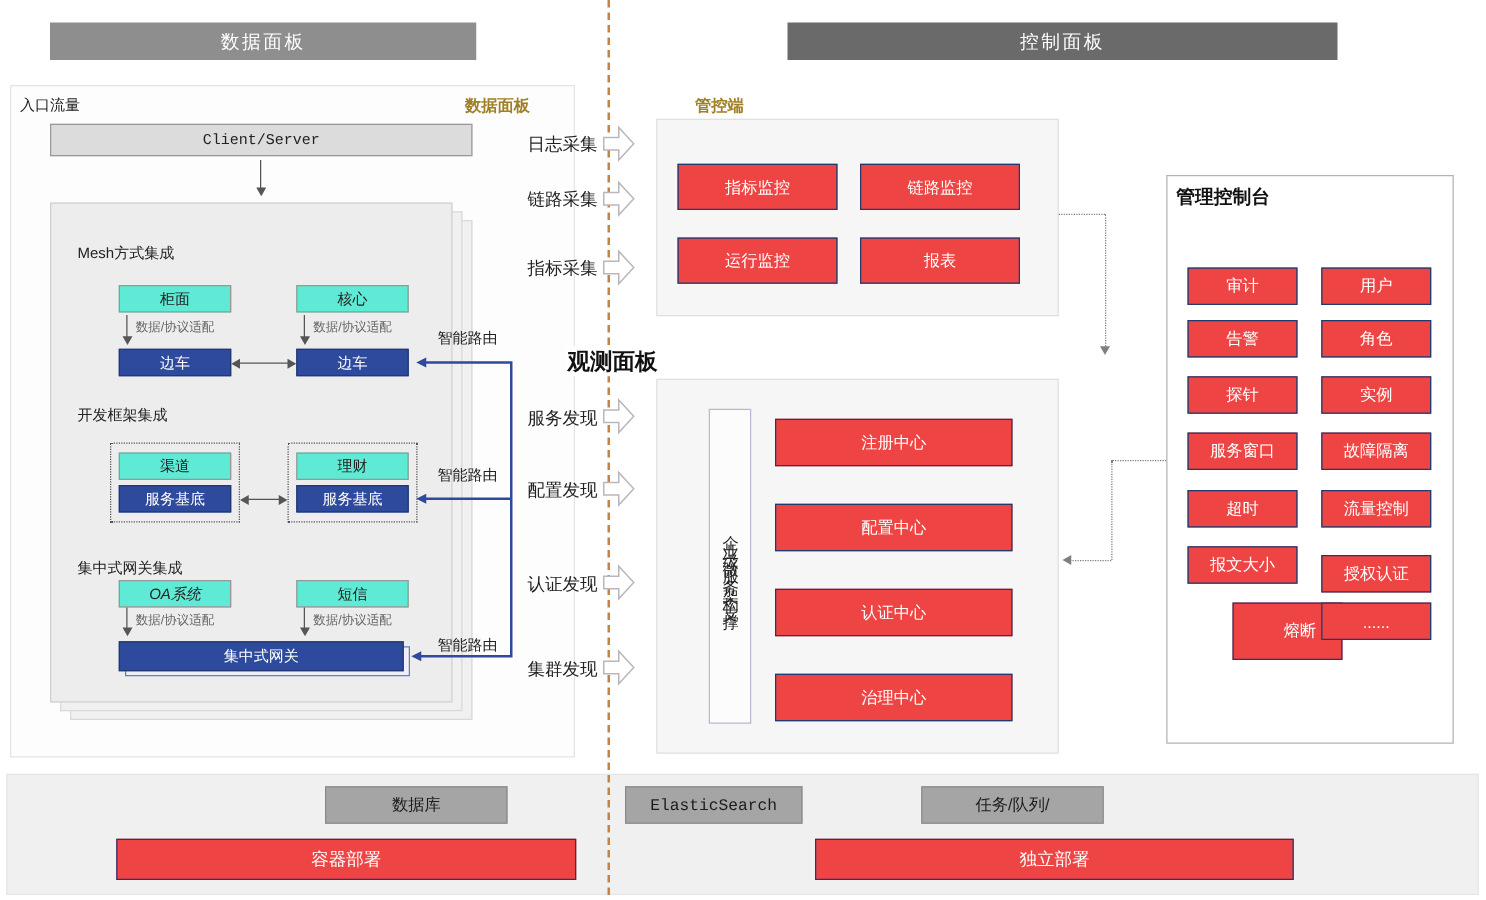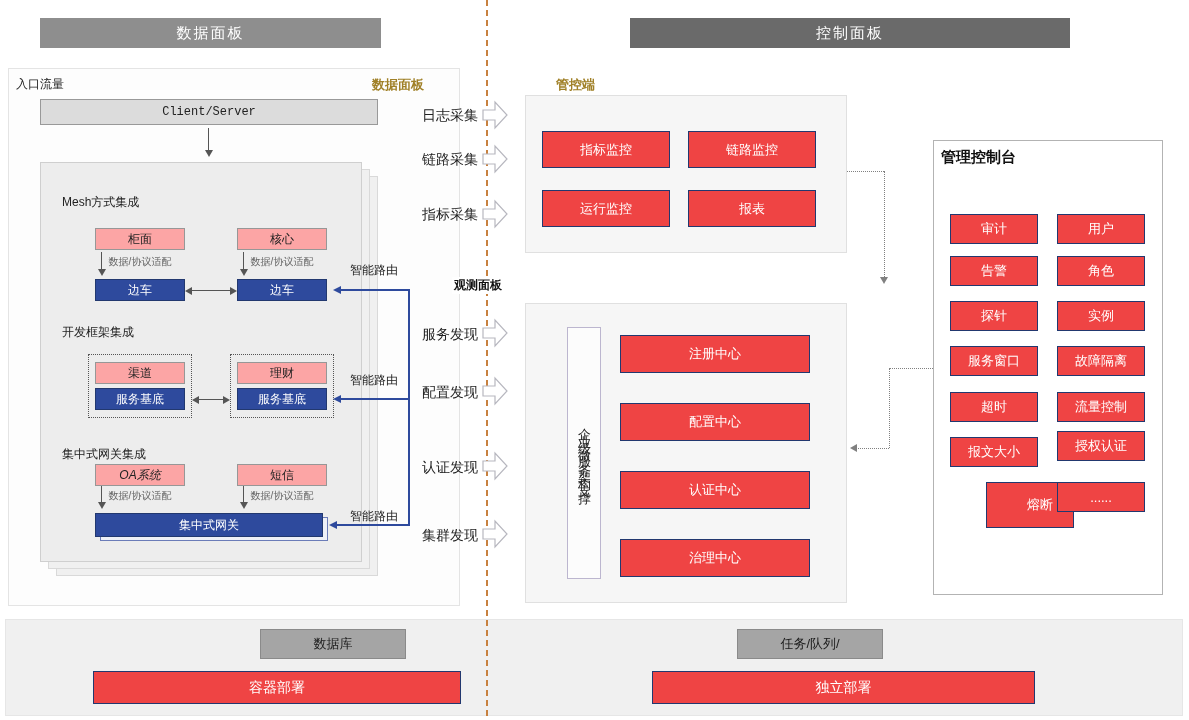--- a/index.html
+++ b/index.html
@@ -7,21 +7,21 @@
   .stage{position:relative;width:1189px;height:720px;background:#ffffff;overflow:hidden;}
   .abs{position:absolute;box-sizing:border-box;}
   .hdr{display:flex;align-items:center;justify-content:center;color:#fff;font-size:15px;letter-spacing:2px;}
   .hdr-left{background:#8e8e8e;}
   .hdr-right{background:#6a6a6a;}
   .divider{border-left:2px dashed #c8813f;z-index:5;}
   .panel{background:#f6f6f6;border:1px solid #e0e0e0;}
   .outer-panel{background:#fdfdfd;border:1px solid #e4e4e4;}
   .stack-layer{background:#f0f0f0;border:1px solid #d9d9d9;}
   .stack-main{background:#ededed;border:1px solid #cfcfcf;}
-  .gray-node{background:#fca5a5;border:1px solid #979797;color:#222;display:flex;align-items:center;justify-content:center;font-size:12px;}
+  .gray-node{background:#5eead4;border:1px solid #979797;color:#222;display:flex;align-items:center;justify-content:center;font-size:12px;}
   .gray-node-dark{background:#a5a5a5;border:1px solid #8a8a8a;color:#1b1b1b;display:flex;align-items:center;justify-content:center;font-size:13px;}
   .lite-node{background:#dcdcdc;border:1px solid #999;display:flex;align-items:center;justify-content:center;font-size:12px;font-family:"Liberation Mono","DejaVu Sans Mono",monospace;}
   .blue-node{background:#2e4a9d;border:1px solid #22386f;color:#fff;display:flex;align-items:center;justify-content:center;font-size:12px;}
   .blue-btn{background:#ef4444;border:1px solid #22386f;color:#fff;display:flex;align-items:center;justify-content:center;font-size:13px;}
   .sec-title{font-size:12px;color:#222;}
   .small-note{font-size:10px;color:#666;text-align:center;}
   .gold{color:#a08027;font-weight:bold;font-size:13px;}
   .flow-label{font-size:14px;color:#222;text-align:right;}
   .dotted-group{border:1.5px dotted #555;background:transparent;}
   .varrow{position:absolute;width:0;border-left:1px solid #555;}
@@ -46,20 +46,21 @@
 </head>
 <body>
 
 <div class="stage">
 
   <div class="abs hdr hdr-left" style="left:40px;top:18px;width:341px;height:30px;">数据面板</div>
   <div class="abs hdr hdr-right" style="left:630px;top:18px;width:440px;height:30px;">控制面板</div>
 
   <div class="abs bottom-strip" style="left:5px;top:619px;width:1178px;height:97px;"></div>
   <div class="abs gray-node-dark" style="left:260px;top:629px;width:146px;height:30px;">数据库</div>
+  <div class="abs gray-node-dark" style="left:500px;top:629px;width:142px;height:30px;font-family:'Liberation Mono','DejaVu Sans Mono',monospace;">ElasticSearch</div>
   <div class="abs gray-node-dark" style="left:737px;top:629px;width:146px;height:30px;">任务/队列/</div>
   <div class="abs blue-btn" style="left:93px;top:671px;width:368px;height:33px;font-size:14px;">容器部署</div>
   <div class="abs blue-btn" style="left:652px;top:671px;width:383px;height:33px;font-size:14px;">独立部署</div>
 
   <div class="abs divider" style="left:486px;top:0;height:716px;width:0;"></div>
 
   <div class="abs outer-panel" style="left:8px;top:68px;width:452px;height:538px;"></div>
   <div class="abs sec-title" style="left:16px;top:76px;">入口流量</div>
   <div class="abs gold" style="left:372px;top:76px;">数据面板</div>
 
@@ -114,21 +115,21 @@
   <div class="abs chev" style="left:482px;top:100px;"><svg width="26" height="30" viewBox="0 0 26 30">
         <path d="M1 10 H13 V2 L25 15 L13 28 V20 H1 Z" fill="#ffffff" stroke="#b7b7bf" stroke-width="1.2"></path>
       </svg></div>
   <div class="abs chev" style="left:482px;top:144px;"><svg width="26" height="30" viewBox="0 0 26 30">
         <path d="M1 10 H13 V2 L25 15 L13 28 V20 H1 Z" fill="#ffffff" stroke="#b7b7bf" stroke-width="1.2"></path>
       </svg></div>
   <div class="abs chev" style="left:482px;top:199px;"><svg width="26" height="30" viewBox="0 0 26 30">
         <path d="M1 10 H13 V2 L25 15 L13 28 V20 H1 Z" fill="#ffffff" stroke="#b7b7bf" stroke-width="1.2"></path>
       </svg></div>
 
-  <div class="abs" style="left:452px;top:277px;font-size:12px;font-weight:bold;color:#111;z-index:6;background:#fff;padding:0 2px;">观测面板</div>
+  <div class="abs" style="left:452px;top:277px;font-size:18px;font-weight:bold;color:#111;z-index:6;background:#fff;padding:0 2px;">观测面板</div>
 
   <div class="abs flow-label" style="left:408px;top:326px;width:70px;">服务发现</div>
   <div class="abs flow-label" style="left:408px;top:384px;width:70px;">配置发现</div>
   <div class="abs flow-label" style="left:408px;top:459px;width:70px;">认证发现</div>
   <div class="abs flow-label" style="left:408px;top:527px;width:70px;">集群发现</div>
   <div class="abs chev" style="left:482px;top:318px;"><svg width="26" height="30" viewBox="0 0 26 30">
         <path d="M1 10 H13 V2 L25 15 L13 28 V20 H1 Z" fill="#ffffff" stroke="#b7b7bf" stroke-width="1.2"></path>
       </svg></div>
   <div class="abs chev" style="left:482px;top:376px;"><svg width="26" height="30" viewBox="0 0 26 30">
         <path d="M1 10 H13 V2 L25 15 L13 28 V20 H1 Z" fill="#ffffff" stroke="#b7b7bf" stroke-width="1.2"></path>
@@ -170,17 +171,17 @@
   <div class="abs blue-btn" style="left:1057px;top:214px;width:88px;height:30px;">用户</div>
   <div class="abs blue-btn" style="left:950px;top:256px;width:88px;height:30px;font-family:Liberation Mono, monospace;">告警</div>
   <div class="abs blue-btn" style="left:1057px;top:256px;width:88px;height:30px;">角色</div>
   <div class="abs blue-btn" style="left:950px;top:301px;width:88px;height:30px;text-align:center;">探针</div>
   <div class="abs blue-btn" style="left:1057px;top:301px;width:88px;height:30px;">实例</div>
   <div class="abs blue-btn" style="left:950px;top:346px;width:88px;height:30px;">服务窗口</div>
   <div class="abs blue-btn" style="left:1057px;top:346px;width:88px;height:30px;">故障隔离</div>
   <div class="abs blue-btn" style="left:950px;top:392px;width:88px;height:30px;">超时</div>
   <div class="abs blue-btn" style="left:1057px;top:392px;width:88px;height:30px;">流量控制</div>
   <div class="abs blue-btn" style="left:950px;top:437px;width:88px;height:30px;">报文大小</div>
-  <div class="abs blue-btn" style="left:1057px;top:431px;width:88px;height:30px;">授权认证</div>
+  <div class="abs blue-btn" style="left:1057px;top:444px;width:88px;height:30px;">授权认证</div>
   <div class="abs blue-btn" style="left:986px;top:482px;width:88px;height:46px;padding-left:20px;">熔断</div>
   <div class="abs blue-btn" style="left:1057px;top:482px;width:88px;height:30px;">......</div>
 
 </div>
 
 </body></html>

